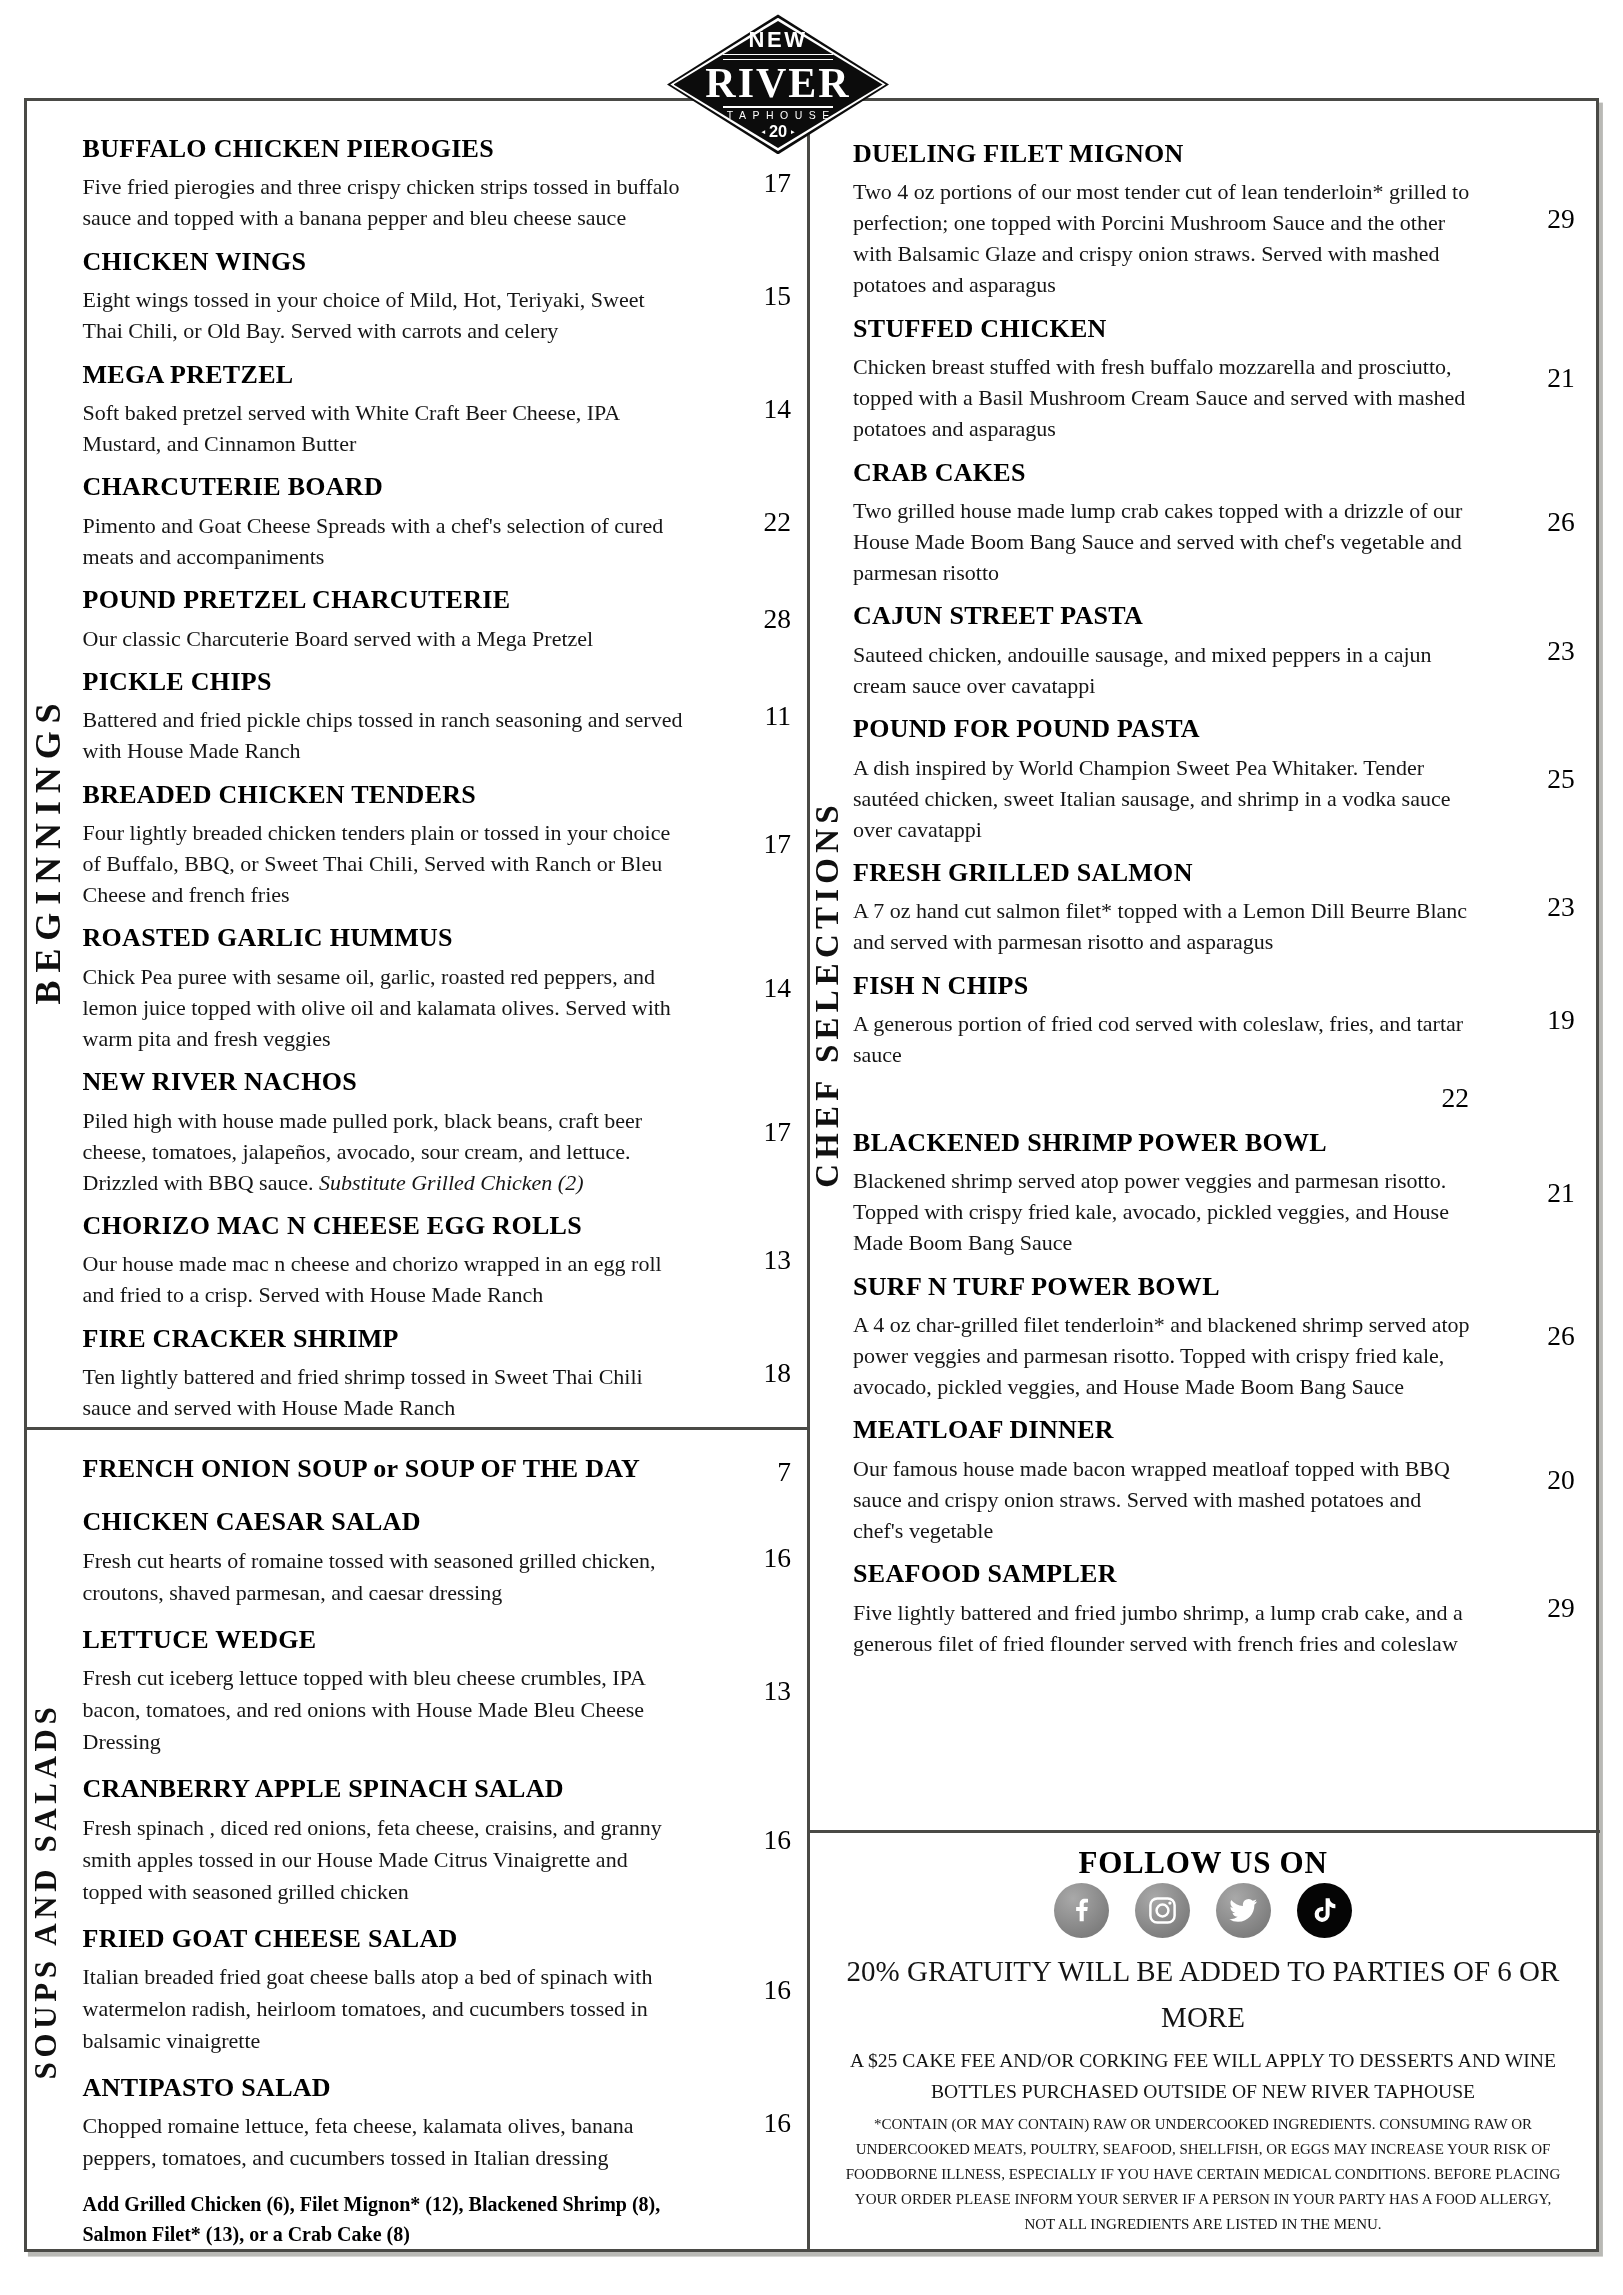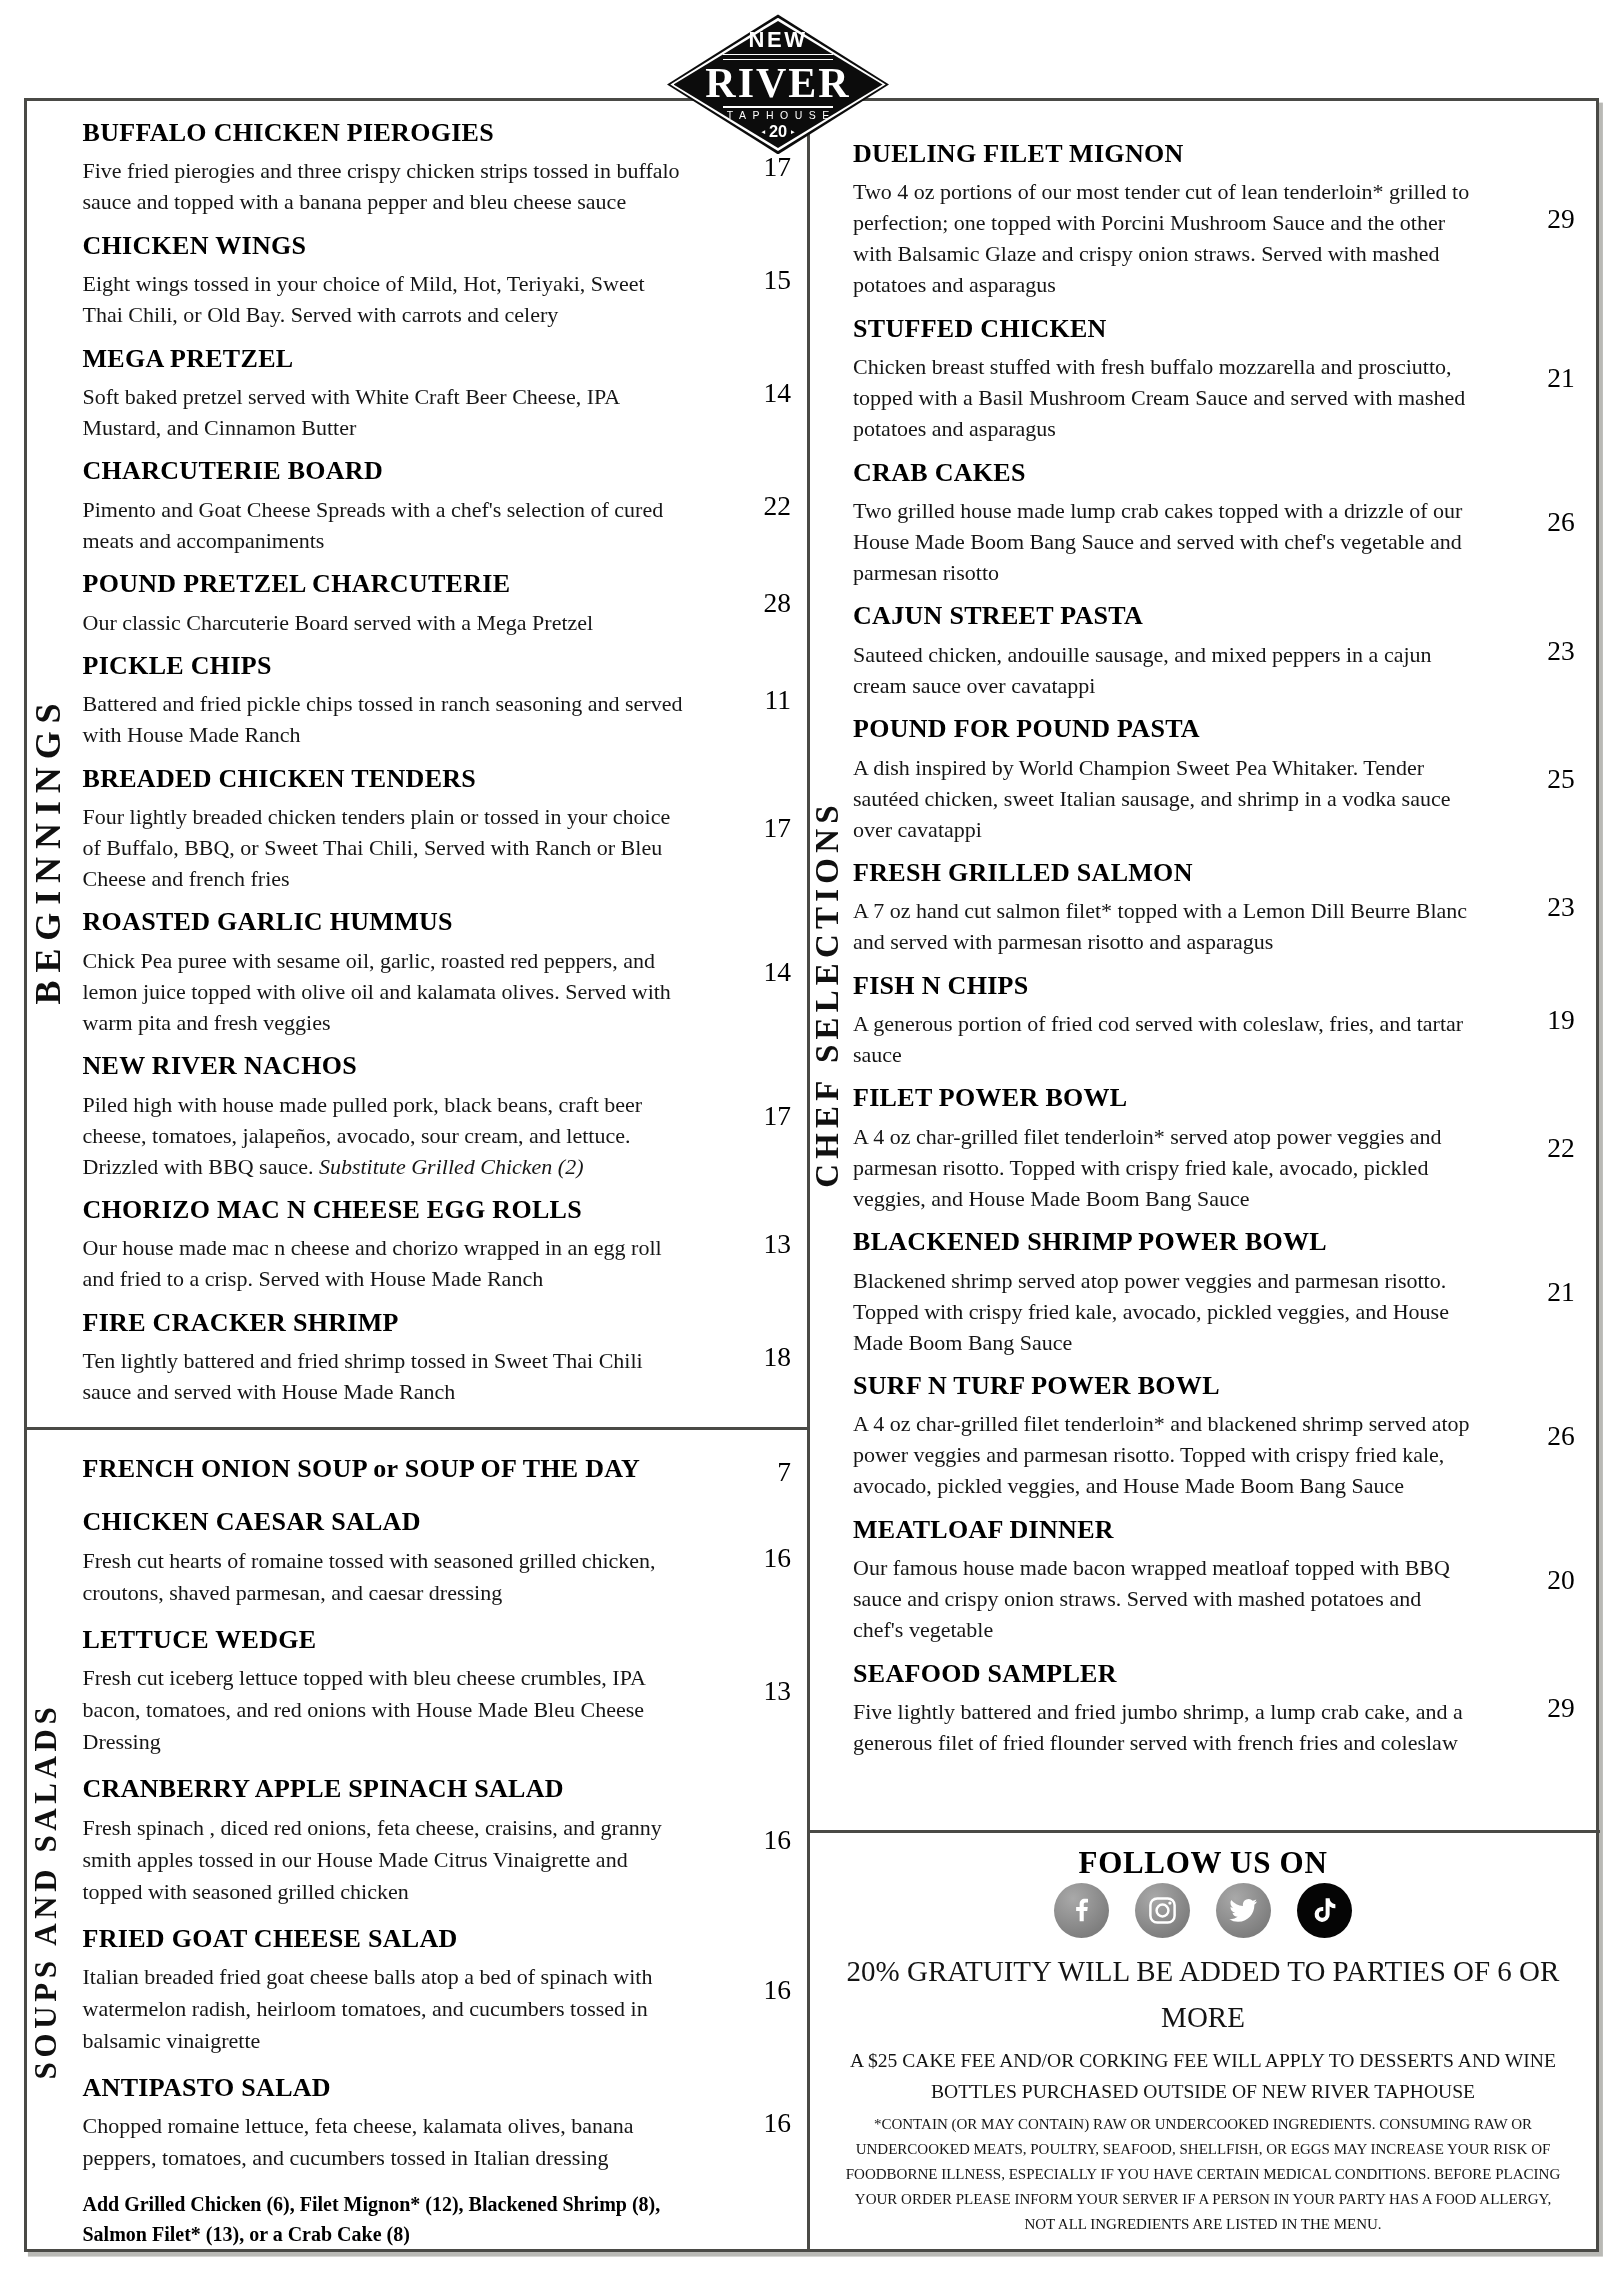--- a/index.html
+++ b/index.html
@@ -36,21 +36,21 @@
   .v-label {
     position:absolute; white-space:nowrap; font-weight:bold; color:#101010;
     transform:translate(-50%,-50%) rotate(-90deg); z-index:3;
   }
   #label-beginnings { left:48px; top:850px; font-size:36px; letter-spacing:7.9px; }
   #label-soups { left:46px; top:1891px; font-size:31px; letter-spacing:4.6px; }
   #label-chef { left:827px; top:994px; font-size:33px; letter-spacing:5.2px; }
 
   
   .col { position:absolute; box-sizing:border-box; overflow:hidden; }
-  #col-beginnings { left:27.5px; top:85px; width:779px; height:1325px; padding:32px 13px 0 55px; }
+  #col-beginnings { left:27.5px; top:101px; width:779px; height:1325px; padding:32px 13px 0 55px; }
   #col-soups { left:27.5px; top:1431px; width:779px; height:818px; padding:22px 13px 0 55px; }
   #col-chef { left:809px; top:101px; width:788px; height:1728px; padding:37px 19.6px 0 44px; }
 
   .item { display:grid; grid-template-columns:1fr 98px; column-gap:7.9px; margin-bottom:12.4px; }
   .item-name {
     margin:0 0 5.9px 0; font-size:26px; font-weight:bold; color:#000;
     letter-spacing:0.3px; line-height:1.25;
   }
   .item-desc { margin:0; font-size:22px; line-height:31px; color:#161616; }
   .item-desc i { }
@@ -274,24 +274,20 @@
         <div class="item-price">23</div>
       </div>
       <div class="item">
         <div class="item-main">
           <h3 class="item-name">FISH N CHIPS</h3>
           <p class="item-desc">A generous portion of fried cod served with coleslaw, fries, and tartar sauce</p>
         </div>
         <div class="item-price">19</div>
       </div>
       <div class="item">
-        <div class="item-main">
-          <h3 class="item-name">FILET POWER BOWL</h3>
-          <p class="item-desc">A 4 oz char-grilled filet tenderloin* served atop power veggies and parmesan risotto. Topped with crispy fried kale, avocado, pickled veggies, and House Made Boom Bang Sauce</p>
-        </div>
         <div class="item-price">22</div>
       </div>
       <div class="item">
         <div class="item-main">
           <h3 class="item-name">BLACKENED SHRIMP POWER BOWL</h3>
           <p class="item-desc">Blackened shrimp served atop power veggies and parmesan risotto. Topped with crispy fried kale, avocado, pickled veggies, and House Made Boom Bang Sauce</p>
         </div>
         <div class="item-price">21</div>
       </div>
       <div class="item">

